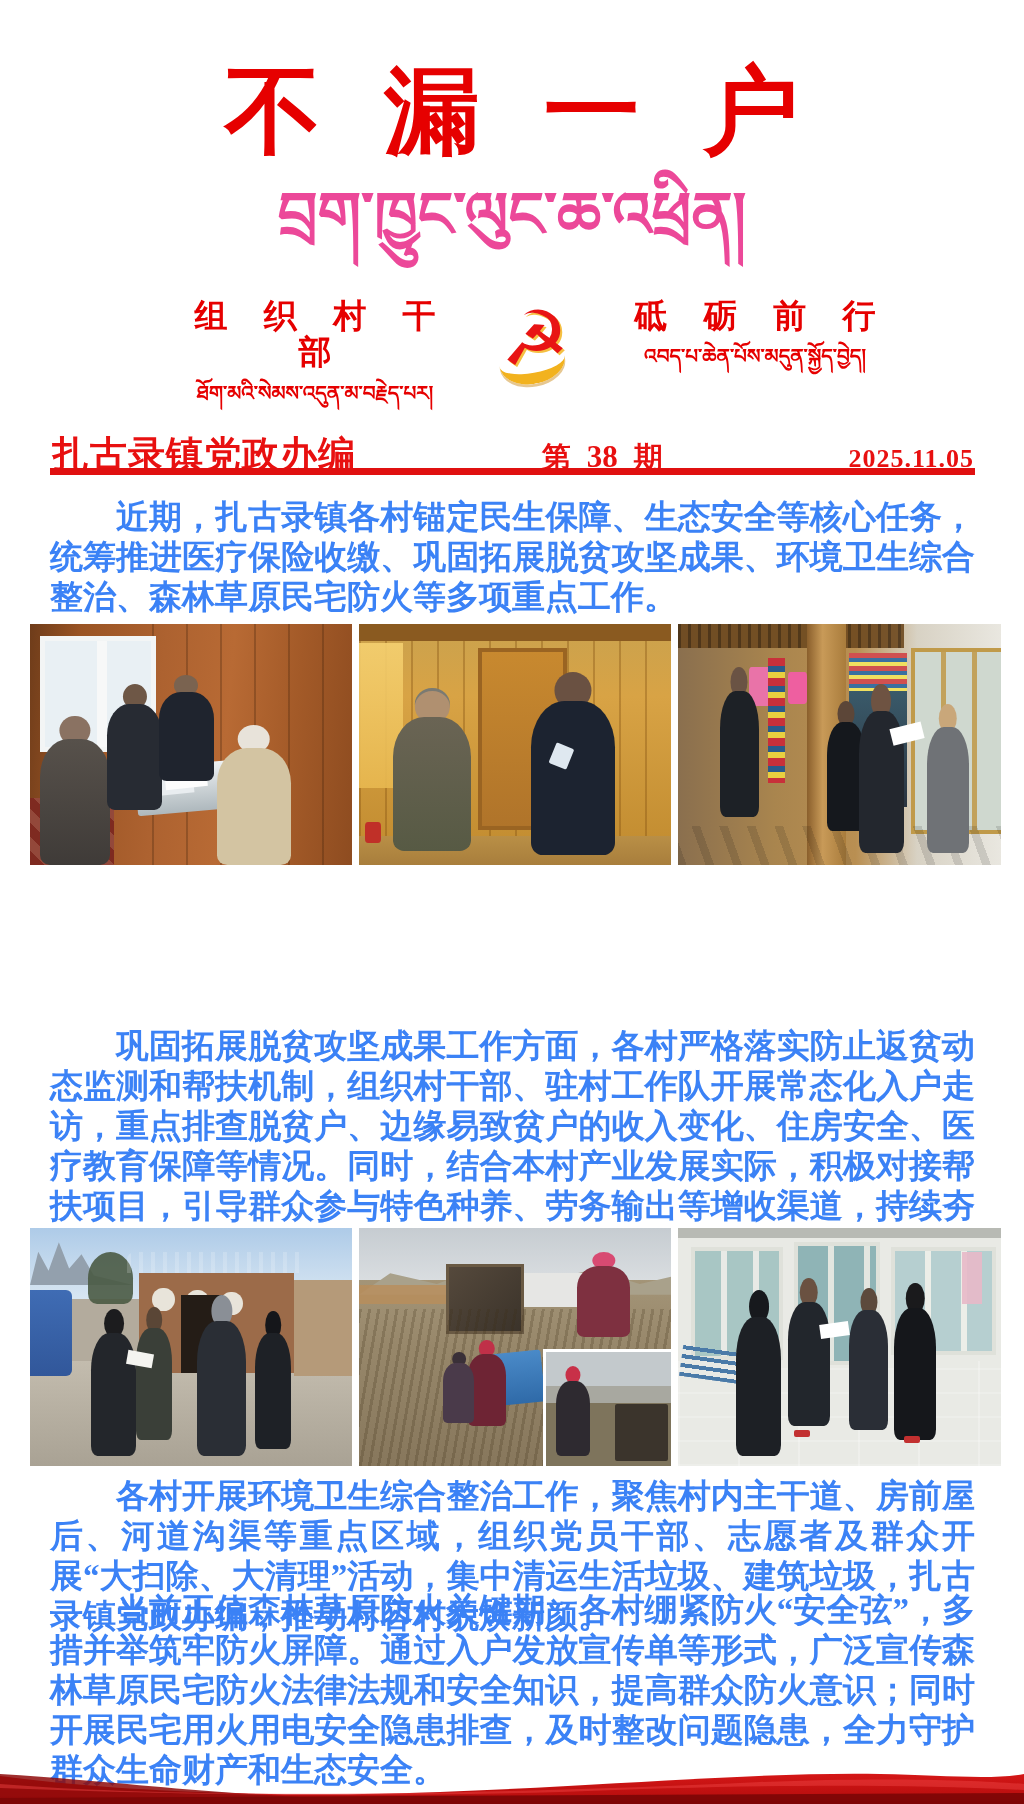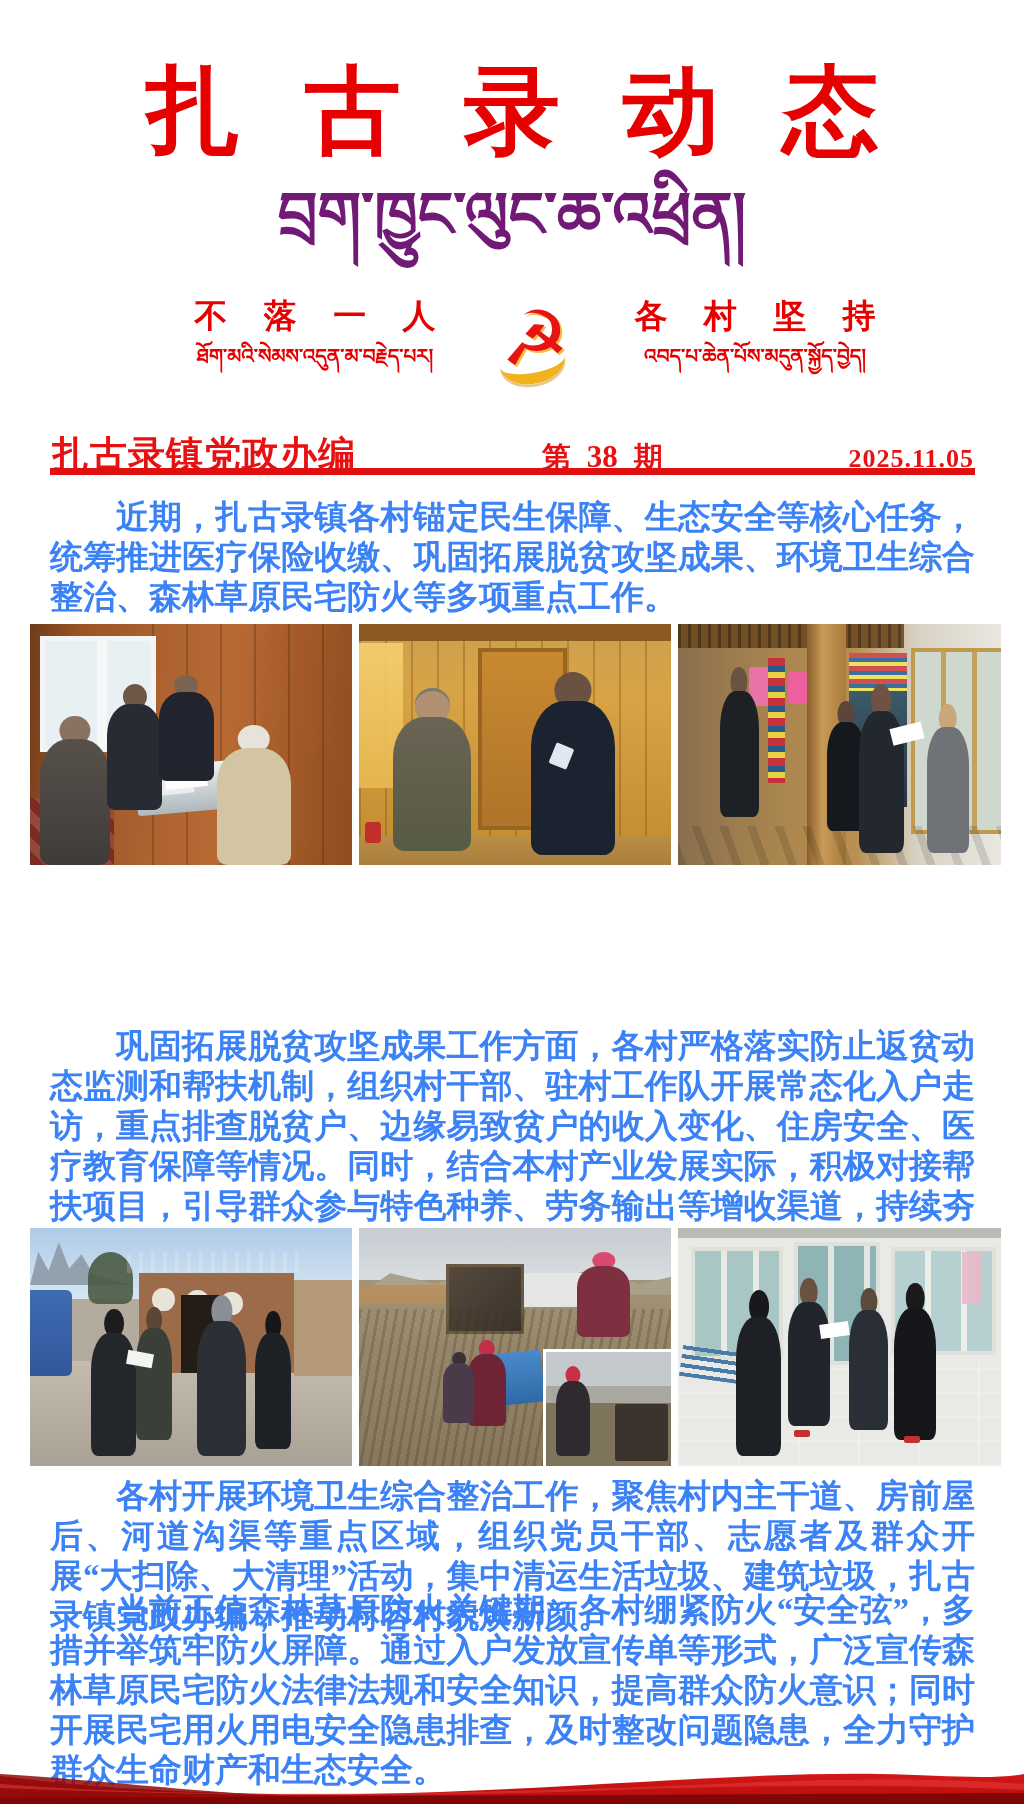--- a/index.html
+++ b/index.html
@@ -2,21 +2,21 @@
 <html><head>
 <meta charset="utf-8">
 <style>
   html,body{margin:0;padding:0;background:#888;}
   .page{position:relative;width:1024px;height:1804px;margin:0 auto;background:#ffffff;overflow:hidden;
         font-family:"Liberation Serif","DejaVu Serif",serif;}
   
   .mast-title{position:absolute;top:62px;left:0;right:0;text-align:center;
     font-size:96px;font-weight:bold;color:#e60000;letter-spacing:0.66em;padding-left:0.66em;line-height:1.05;}
   .mast-tib{position:absolute;top:178px;left:0;right:0;text-align:center;
-    font-size:62px;font-weight:bold;color:#701a75;line-height:1.2;}
+    font-size:62px;font-weight:bold;color:#ec4899;line-height:1.2;}
   .motto-row{position:absolute;top:298px;left:150px;width:770px;display:flex;justify-content:space-between;align-items:flex-start;}
   .motto-block{width:330px;text-align:center;}
   .motto-cn{font-size:33px;font-weight:bold;color:#e60000;letter-spacing:1.1em;padding-left:1.1em;line-height:1.1;}
   .motto-tib{margin-top:10px;font-size:20px;font-weight:bold;color:#e60000;line-height:1.2;}
   .emblem{position:relative;width:92px;height:92px;margin-top:-2px;}
   .emblem-gold{position:absolute;left:10px;bottom:4px;width:66px;height:34px;border-radius:50%;
     border-bottom:11px solid #f2b21e;box-shadow:0 3px 0 rgba(200,130,10,.45);transform:rotate(-10deg);}
   .emblem-glyph{position:absolute;left:50%;top:50%;transform:translate(-50%,-54%);
     font-family:"DejaVu Sans",sans-serif;font-size:76px;line-height:1;color:#e81414;
     text-shadow:2px 2px 0 #f5c042;}
@@ -40,34 +40,34 @@
   .person .ph-head{position:absolute;left:50%;top:0;transform:translateX(-50%);width:44%;height:20%;border-radius:50%;}
   .person .ph-body{position:absolute;top:16%;left:0;right:0;bottom:0;border-radius:40% 40% 14% 14%/30% 30% 8% 8%;}
   
   .ribbon{position:absolute;left:0;bottom:0;width:1024px;height:52px;}
 </style>
 </head>
 <body>
 
 <div class="page">
 
-  <div class="mast-title">扎古录动态</div>
+  <div class="mast-title">不漏一户</div>
   <div class="mast-tib">བྲག་ཁྱུང་ལུང་ཆ་འཕྲིན།</div>
 
   <div class="motto-row">
     <div class="motto-block">
-      <div class="motto-cn">不落一人</div>
+      <div class="motto-cn">组织村干部</div>
       <div class="motto-tib">ཐོག་མའི་སེམས་འདུན་མ་བརྗེད་པར།</div>
     </div>
     <div class="emblem">
       <span class="emblem-gold"></span>
       <span class="emblem-glyph">☭</span>
     </div>
     <div class="motto-block">
-      <div class="motto-cn">各村坚持</div>
+      <div class="motto-cn">砥砺前行</div>
       <div class="motto-tib">འབད་པ་ཆེན་པོས་མདུན་སྐྱོད་བྱེད།</div>
     </div>
   </div>
 
   <div class="issue-bar">
     <span class="issue-editor">扎古录镇党政办编</span>
     <span class="issue-mid"><span>第</span><span class="num">38</span><span>期</span></span>
     <span class="issue-date">2025.11.05</span>
   </div>
   <div class="rule"></div>

